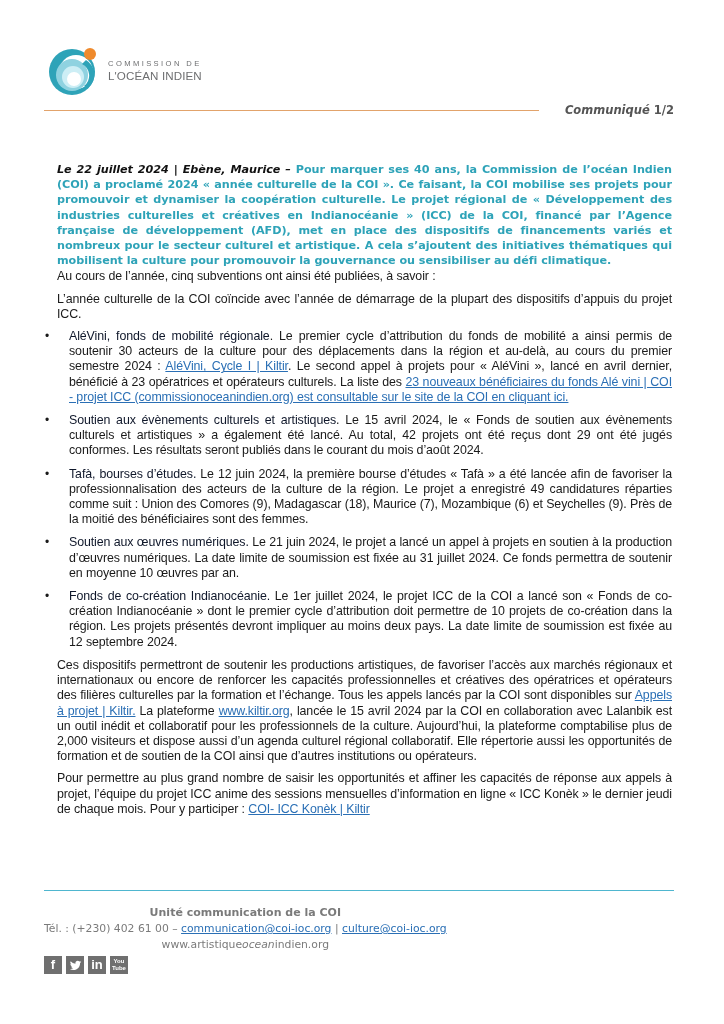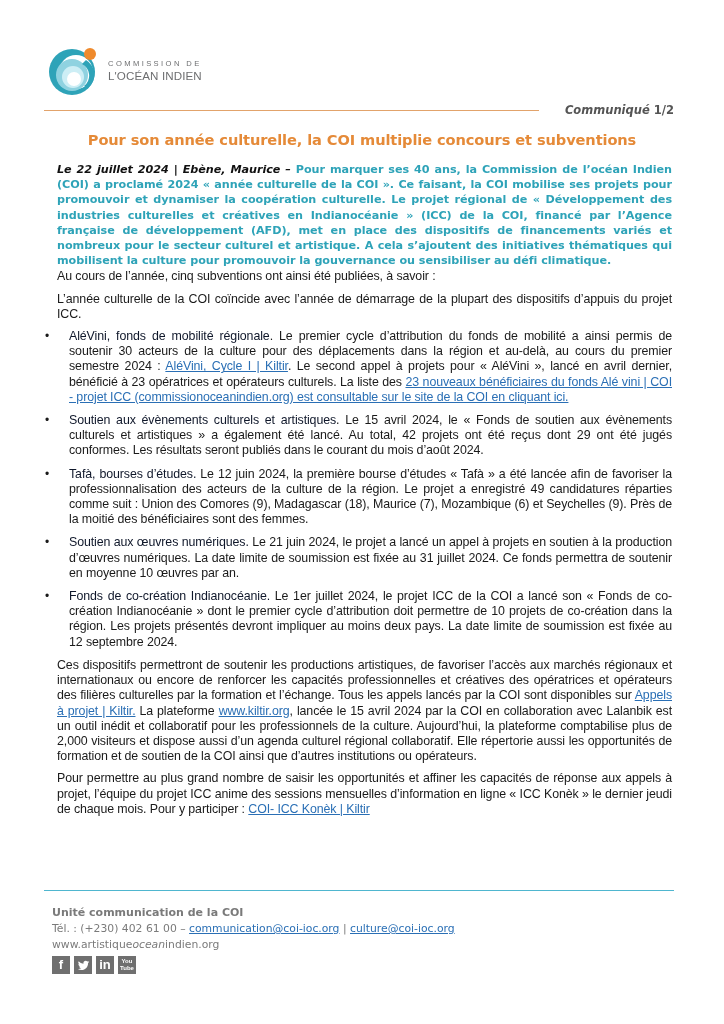--- a/index.html
+++ b/index.html
@@ -28,21 +28,21 @@
     .p { margin: 0 0 7px 0; font-family: "Liberation Sans", sans-serif; font-size: 12.4px; line-height: 15.2px; letter-spacing: -0.1px; color: #1a1a1a; }
     ul.items { list-style: none; padding: 0; margin: 0 0 6px 0; }
     ul.items li { position: relative; padding-left: 12px; margin-bottom: 8px; font-family: "Liberation Sans", sans-serif; font-size: 12.4px; line-height: 15.2px; letter-spacing: -0.1px; color: #1a1a1a; }
     ul.items li .bullet { position: absolute; left: -12px; top: 0; font-size: 12px; }
     ul.items li b { font-weight: normal; color: #0f172a; }
     a.lnk { color: #2a6fb5; text-decoration: underline; }
     .subhead { text-align: center; font-family: "DejaVu Sans Mono", monospace; font-size: 10.6px; color: #555; margin: 0 0 6px 0; letter-spacing: -0.2px; }
 
     .rule-blue { position: absolute; left: 44px; top: 890px; width: 630px; height: 1px; background: #4fb6cf; }
 
-    .footer { position: absolute; left: 52px; top: 905px; font-family: "DejaVu Sans", sans-serif; font-size: 10.8px; line-height: 16px; color: #7a7a7a; }
+    .footer { position: absolute; left: 44px; top: 905px; font-family: "DejaVu Sans", sans-serif; font-size: 10.8px; line-height: 16px; color: #7a7a7a; text-align: center; }
     .footer .unit { font-weight: bold; color: #7a7a7a; font-size: 11px; }
     .footer a { color: #2a6fb5; text-decoration: underline; }
     .social { display: flex; gap: 4px; margin-top: 3px; }
     .social span { width: 18px; height: 18px; background: #6f6f6f; color: #fff; display: flex; align-items: center; justify-content: center;
       font-family: "Liberation Sans", sans-serif; font-weight: bold; font-size: 13px; line-height: 18px; }
     .social .yt { font-size: 7px; line-height: 7px; flex-direction: column; }
   </style>
 </head>
 <body>
 
@@ -63,21 +63,20 @@
       <div class="logo-line2">L'OCÉAN INDIEN</div>
     </div>
   </div>
 
   <div class="rule-orange"></div>
   <div class="communique">
     <span>Communiqué</span>
     <span class="num">1/2</span>
   </div>
 
-  <div class="title">Pour son année culturelle, la COI multiplie concours et subventions</div>
 
   <div class="content">
     <p class="lead"><span class="dateline">Le 22 juillet 2024 | Ebène, Maurice –</span><span> Pour marquer ses 40 ans, la Commission de l’océan Indien (COI) a proclamé 2024 « année culturelle de la COI ». Ce faisant, la COI mobilise ses projets pour promouvoir et dynamiser la coopération culturelle. Le projet régional de « Développement des industries culturelles et créatives en Indianocéanie » (ICC) de la COI, financé par l’Agence française de développement (AFD),  met en place des dispositifs de financements variés et nombreux pour le secteur culturel et artistique. A cela s’ajoutent des initiatives thématiques qui mobilisent la culture pour promouvoir la gouvernance ou sensibiliser au défi climatique.</span></p>
 
     <p class="p">Au cours de l’année, cinq subventions ont ainsi été publiées, à savoir :</p>
     <p class="p">L’année culturelle de la COI coïncide avec l’année de démarrage de la plupart des dispositifs d’appuis du projet ICC.</p>
 
     <ul class="items">
       <li>
         <span class="bullet">•</span>

